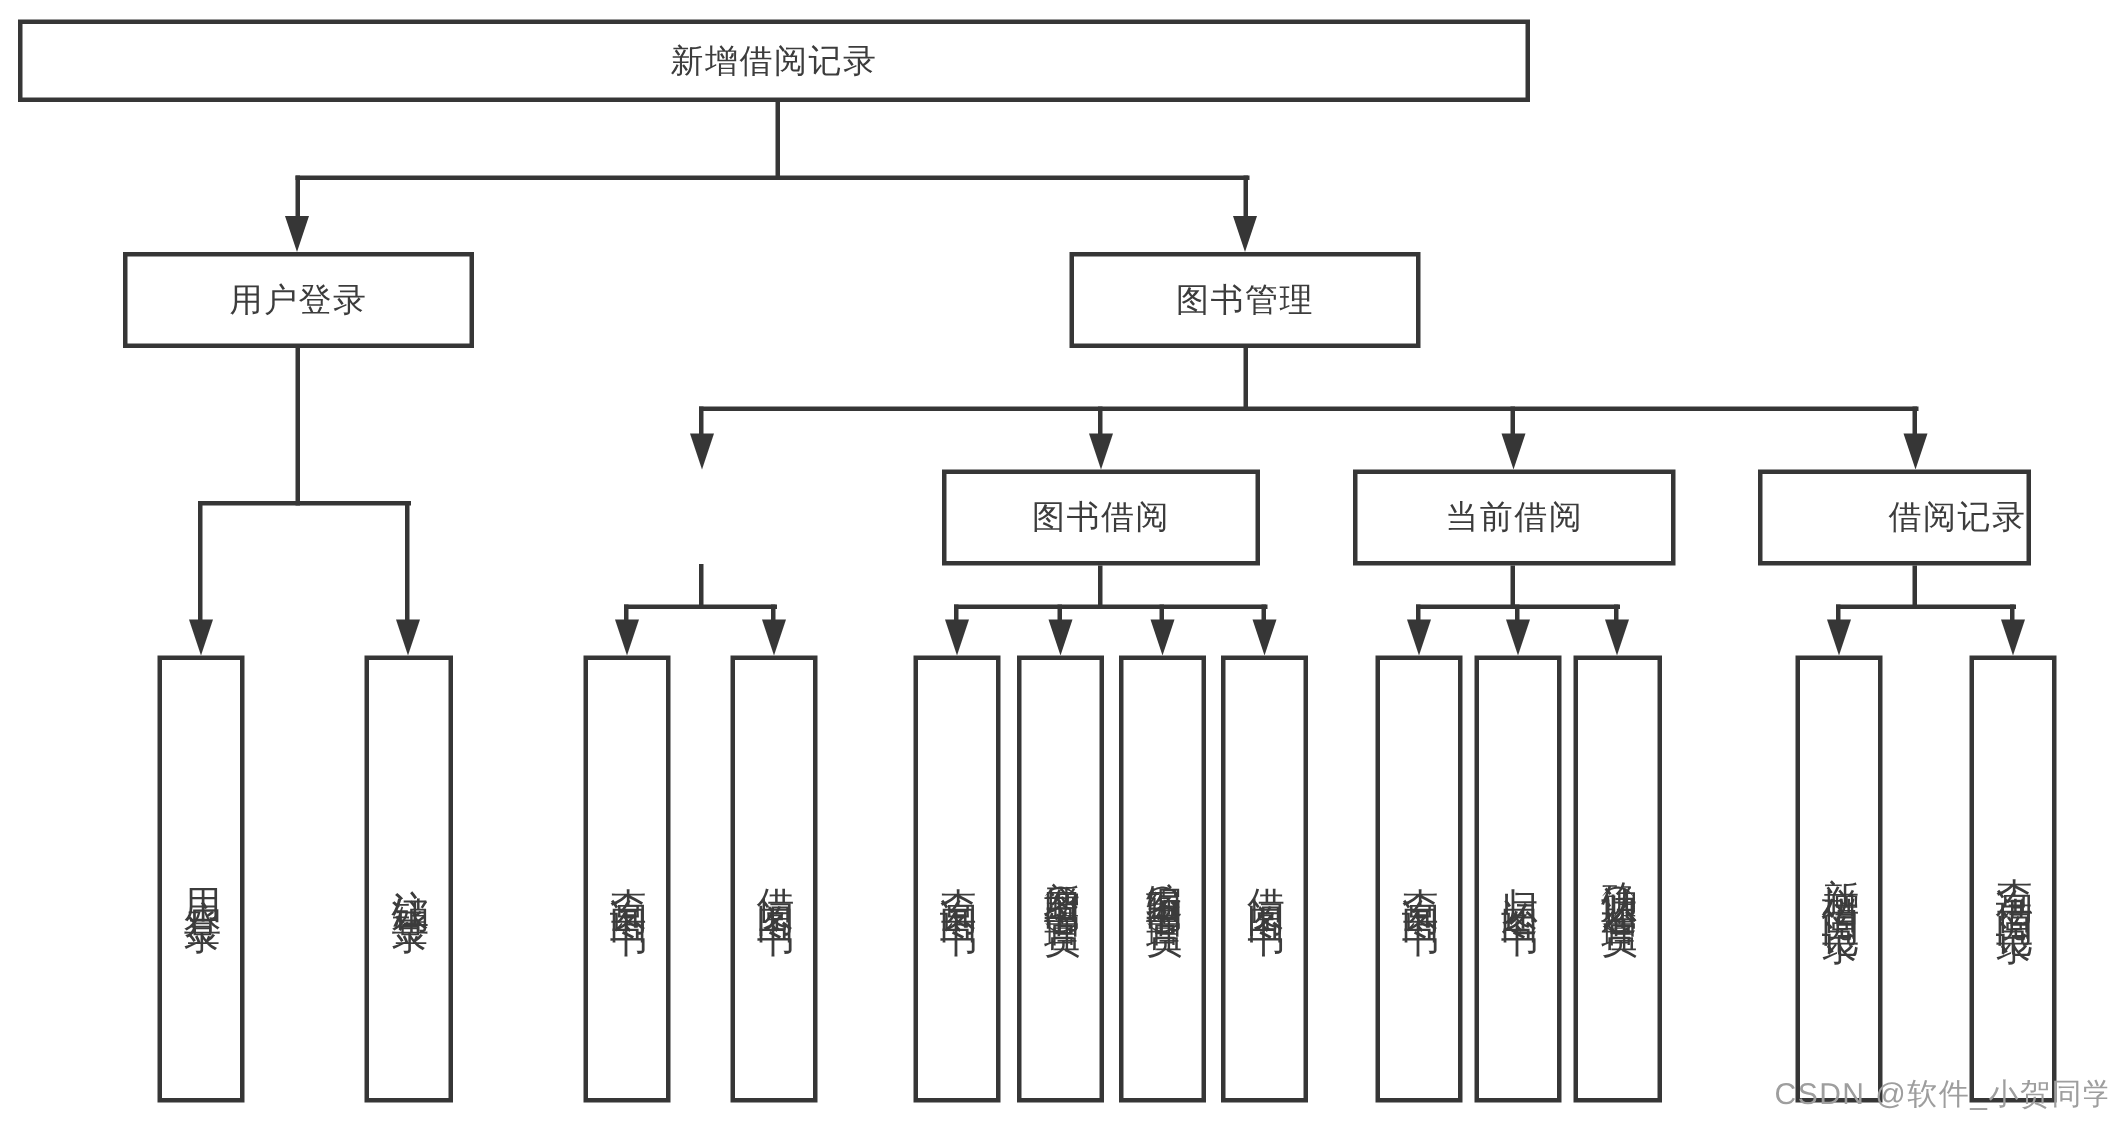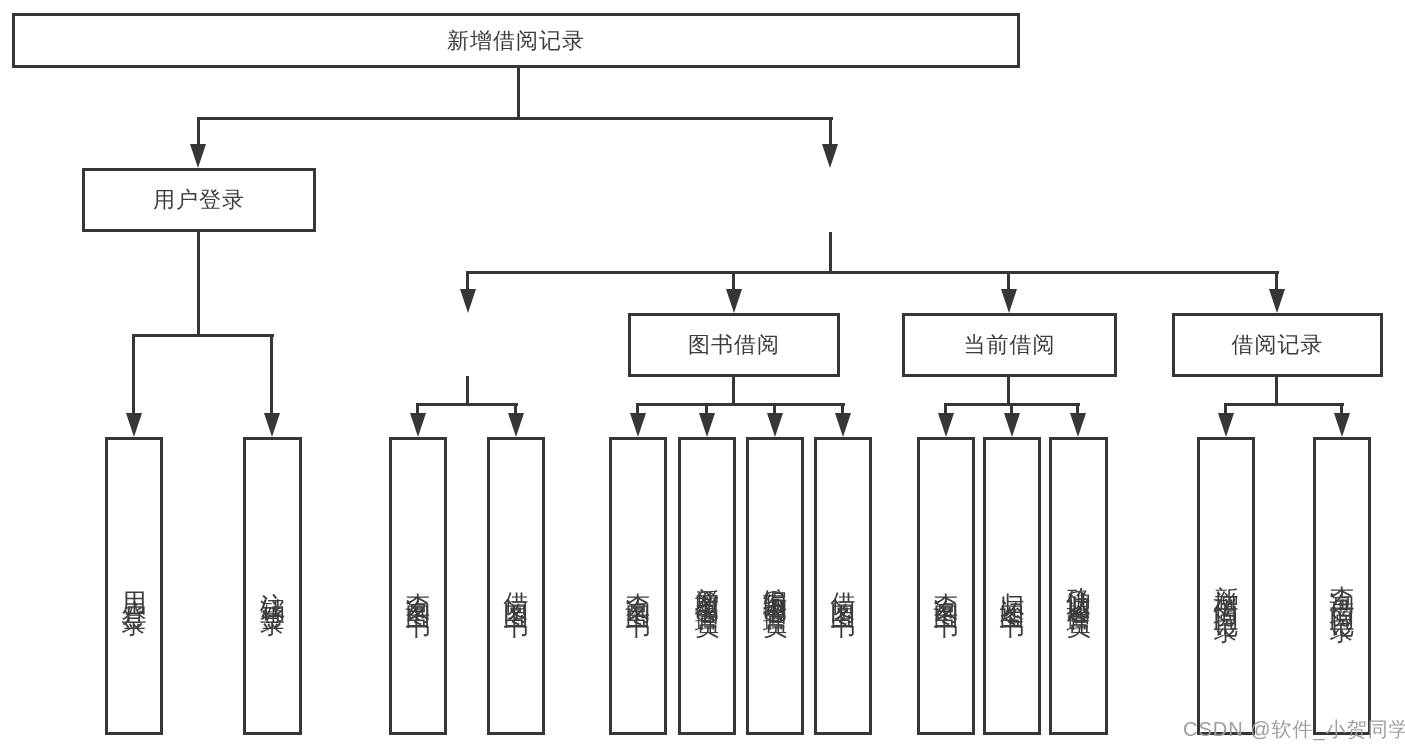--- a/index.html
+++ b/index.html
@@ -111,28 +111,31 @@
   <div class="arw" style="left:1218px;top:413px;"></div>
   <div class="arw" style="left:1334px;top:413px;"></div>
 
   <div class="hbox" style="left:12px;top:13px;width:1008px;height:55px;">
     <span>新增借阅记录</span>
   </div>
 
   <div class="hbox" style="left:82px;top:168px;width:234px;height:64px;">
     <span>用户登录</span>
   </div>
+  <div class="hbox" style="left:713px;top:168px;width:234px;height:64px;">
+    <span>图书管理</span>
+  </div>
 
   <div class="hbox" style="left:902px;top:313px;width:215px;height:64px;">
     <span>当前借阅</span>
   </div>
   <div class="hbox" style="left:628px;top:313px;width:212px;height:64px;">
     <span>图书借阅</span>
   </div>
-  <div class="hbox" style="left:1172px;top:313px;width:211px;height:64px;">
+  <div class="hbox" style="left:1172px;top:313px;width:182px;height:64px;justify-content:flex-end;">
     <span>借阅记录</span>
   </div>
 
   <div class="vbox" style="left:105px;top:437px;width:58px;height:298px;">
     <span class="vtxt">用户登录</span>
   </div>
   <div class="vbox" style="left:243px;top:437px;width:59px;height:298px;">
     <span class="vtxt">注销登录</span>
   </div>
 

